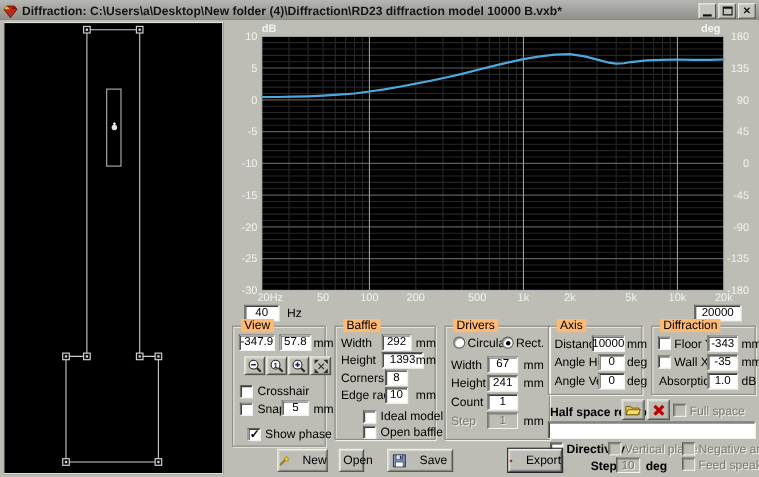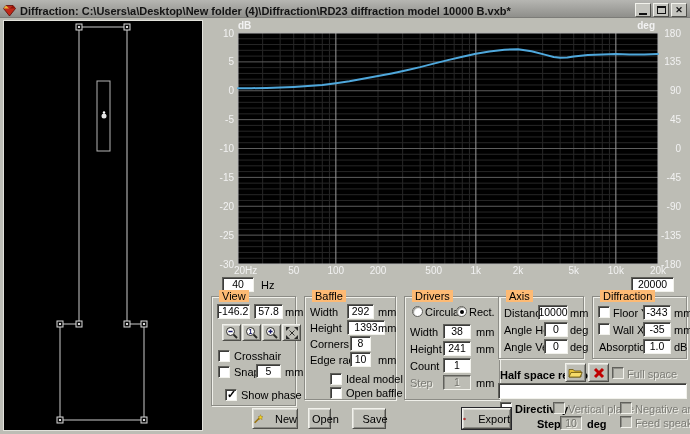--- a/index.html
+++ b/index.html
@@ -229,21 +229,21 @@
         <text x="450" y="11" fill="#f2f2f2" font-size="10" text-anchor="end" font-family="&quot;Liberation Sans&quot;,sans-serif" font-weight="bold">deg</text>
       </svg>
     </div>
 
   <div class="fld" style="left:222px;top:277px;width:32px">40</div>
   <span class="lbl" style="left:261px;top:279px">Hz</span>
   <div class="fld" style="left:631px;top:277px;width:43px">20000</div>
 
   <div class="grp" style="left:211px;top:296px;width:85px;height:110px">
     <span class="legend">View</span>
-    <div class="fld" style="left:5px;top:7px;width:33px">-146.2</div>
+    <div class="fld" style="left:5px;top:7px;width:33px">-347.9</div>
     <div class="fld" style="left:42px;top:7px;width:29px">57.8</div>
     <span class="lbl" style="left:73px;top:9px">mm</span>
     <span class="tool" style="left:10px;top:27px">
       <svg width="14" height="14" viewBox="0 0 14 14">
           <circle cx="5.5" cy="5.5" r="4" fill="#fbfbf7" stroke="#2a2a28"></circle>
           <line x1="8.6" y1="8.6" x2="12" y2="12" stroke="#2a2a28" stroke-width="2"></line>
           <line x1="3.4" y1="5.5" x2="7.6" y2="5.5" stroke="#1a1a66" stroke-width="1.4"></line>
         </svg>
     </span>
     <span class="tool" style="left:30px;top:27px">
@@ -300,21 +300,21 @@
     <span class="lbl" style="left:41px;top:90px">Open baffle</span>
   </div>
 
   <div class="grp" style="left:404px;top:296px;width:96px;height:104px">
     <span class="legend">Drivers</span>
     <span class="radio" style="left:7px;top:9px"></span>
     <span class="lbl" style="left:20px;top:9px">Circular</span>
     <span class="radio sel" style="left:51px;top:9px"></span>
     <span class="lbl" style="left:64px;top:9px">Rect.</span>
     <span class="lbl" style="left:5px;top:29px">Width</span>
-    <div class="fld" style="left:38px;top:27px;width:28px">38</div>
+    <div class="fld" style="left:38px;top:27px;width:28px">67</div>
     <span class="lbl" style="left:71px;top:29px">mm</span>
     <span class="lbl" style="left:5px;top:46px">Height</span>
     <div class="fld" style="left:38px;top:44px;width:28px">241</div>
     <span class="lbl" style="left:71px;top:46px">mm</span>
     <span class="lbl" style="left:5px;top:63px">Count</span>
     <div class="fld" style="left:38px;top:61px;width:28px">1</div>
     <span class="lbl dis" style="left:5px;top:80px">Step</span>
     <div class="fld dis" style="left:38px;top:78px;width:28px">1</div>
     <span class="lbl" style="left:71px;top:80px">mm</span>
   </div>
@@ -383,21 +383,21 @@
       </svg>
     <span>New</span>
   </span>
   <span class="btn" style="left:308px;top:408px;width:23px">
     <svg width="14" height="12" viewBox="0 0 15 13">
         <path d="M1 3.5 L5.2 3.5 L6.5 5 L13 5 L13 11 L1 11 Z" fill="#e8c23a" stroke="#6a560e" stroke-width="0.8"></path>
         <path d="M3 6.5 L14.2 6.5 L12 11 L1 11 Z" fill="#f6dc6a" stroke="#6a560e" stroke-width="0.8"></path>
       </svg>
     <span>Open</span>
   </span>
-  <span class="btn" style="left:352px;top:408px;width:34px">
+  <span class="btn" style="left:352px;top:408px;width:60px">
     <svg width="12" height="12" viewBox="0 0 12 12">
         <rect x="0.5" y="0.5" width="11" height="11" fill="#7e96c2" stroke="#26304a"></rect>
         <rect x="3" y="0.5" width="6" height="4.5" fill="#d8e0ec" stroke="#26304a" stroke-width="0.6"></rect>
         <rect x="6.5" y="1.2" width="1.6" height="3" fill="#26304a"></rect>
         <rect x="2.5" y="7" width="7" height="4.5" fill="#fff" stroke="#26304a" stroke-width="0.6"></rect>
       </svg>
     <span>Save</span>
   </span>
   <span class="btn default" style="left:462px;top:408px;width:49px">
     <svg width="12" height="12" viewBox="0 0 12 12">

